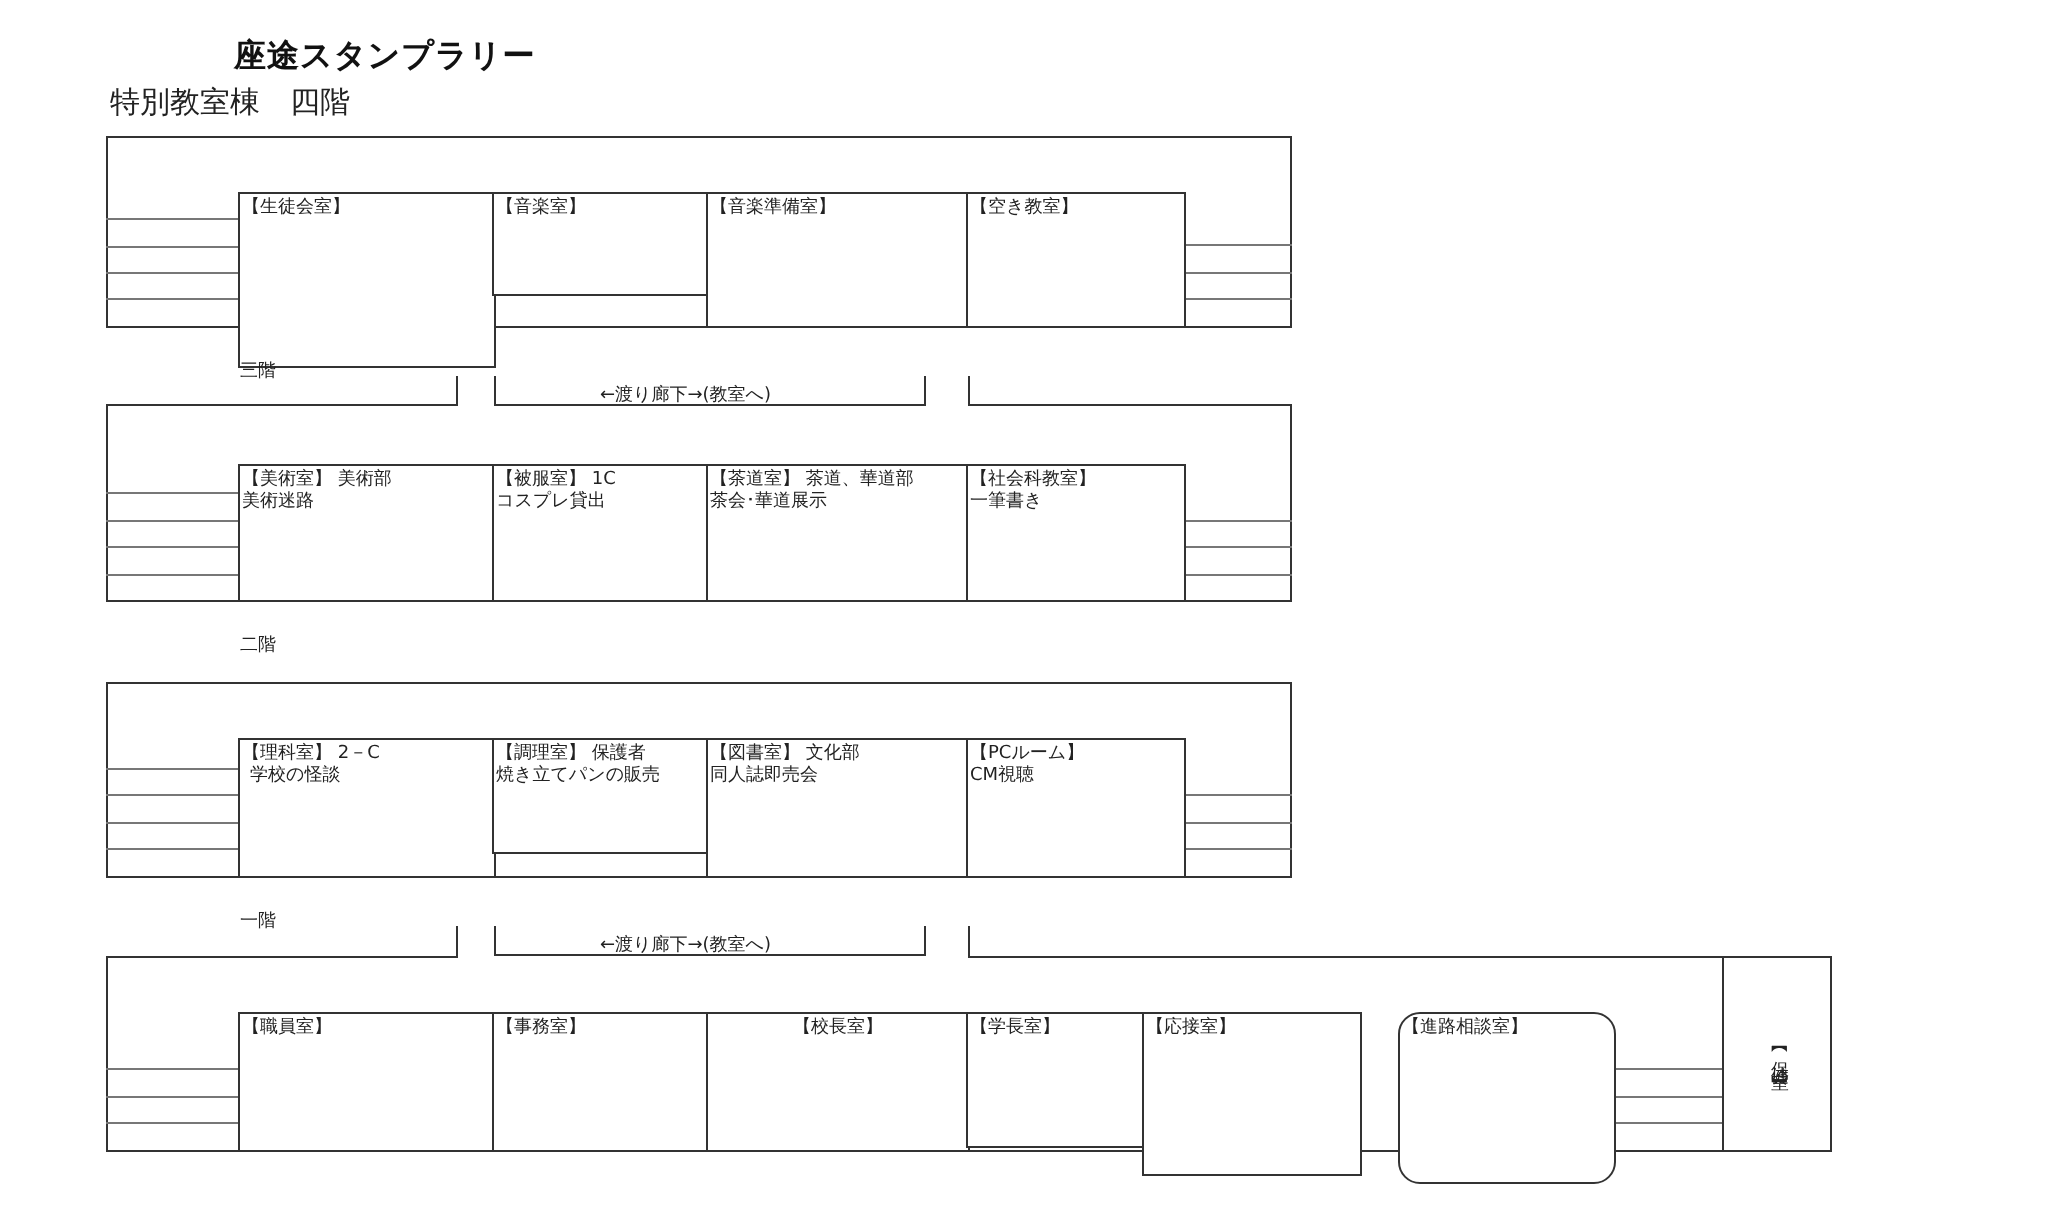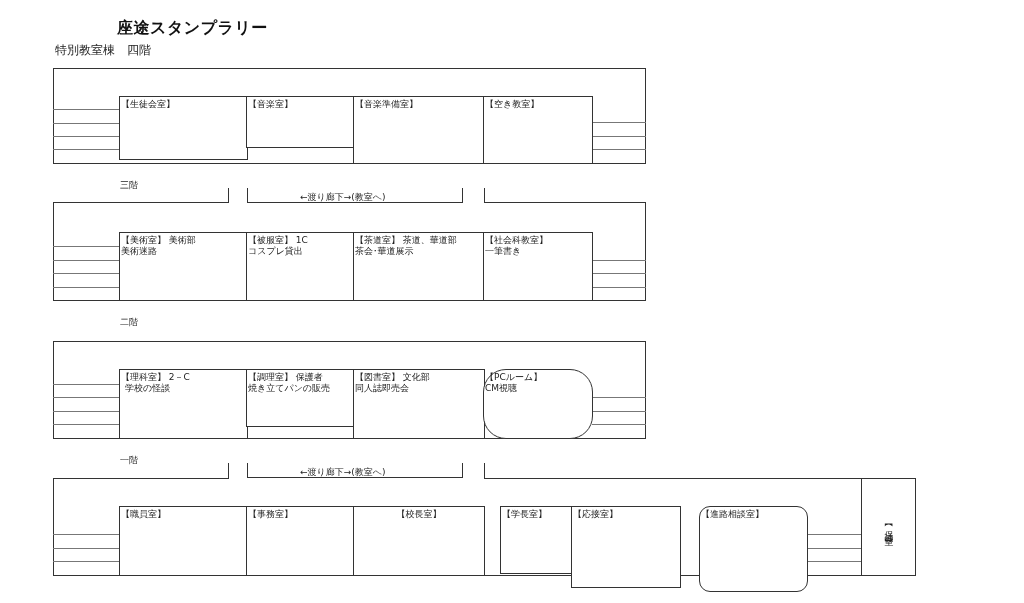--- a/index.html
+++ b/index.html
@@ -1,20 +1,20 @@
 <!DOCTYPE html>
 <html><head>
 <meta charset="utf-8">
 <style>
   html, body { margin:0; padding:0; background:#ffffff; }
   body { width:1024px; height:603px; position:relative; overflow:hidden;
          font-family:"DejaVu Sans", sans-serif; color:#222; }
   .abs { position:absolute; }
   .title { left:117px; top:18px; font-size:16px; font-weight:bold; letter-spacing:0.5px; color:#111; }
-  .subtitle { left:55px; top:42px; font-size:12px; color:#222; }
+  .subtitle { left:55px; top:42px; font-size:15px; color:#222; }
   .floor-label { font-size:9px; color:#222; }
   .line-h { position:absolute; height:0; border-top:1.5px solid #333; }
   .line-h.thin { border-top:1px solid #777; }
   .line-v { position:absolute; width:0; border-left:1.5px solid #333; }
   .room { position:absolute; box-sizing:border-box; border:1.5px solid #333; background:#fff;
           font-size:9px; line-height:11px; padding:2px 1px; color:#222; }
   .room .name { white-space:nowrap; }
   .room .event { white-space:nowrap; }
   .corridor-text { font-size:9px; color:#222; white-space:nowrap; }
   .hoken { position:absolute; box-sizing:border-box; border:1.5px solid #333;
@@ -40,21 +40,21 @@
     <div class="line-h thin" style="left:53px; top:136px; width:66px;"></div>
     <div class="line-h thin" style="left:53px; top:149px; width:66px;"></div>
   </div>
 
   <div>
     <div class="line-h thin" style="left:592px; top:122px; width:54px;"></div>
     <div class="line-h thin" style="left:592px; top:136px; width:54px;"></div>
     <div class="line-h thin" style="left:592px; top:149px; width:54px;"></div>
   </div>
 
-  <div class="room" style="left:119px; top:96px; width:129px; height:64px;">
+  <div class="room" style="left:119px; top:96px; width:129px; height:88px;">
     <div class="name">【生徒会室】</div>
   </div>
   <div class="room" style="left:246px; top:96px; width:109px; height:52px;">
     <div class="name">【音楽室】</div>
   </div>
   <div class="room" style="left:353px; top:96px; width:132px; height:68px;">
     <div class="name">【音楽準備室】</div>
   </div>
   <div class="room" style="left:483px; top:96px; width:110px; height:68px;">
     <div class="name">【空き教室】</div>
@@ -130,21 +130,21 @@
     <div class="event" style="font-family:'DejaVu Serif', serif; padding-left:4px;">学校の怪談</div>
   </div>
   <div class="room" style="left:246px; top:369px; width:109px; height:58px;">
     <div class="name">【調理室】 保護者</div>
     <div class="event">焼き立てパンの販売</div>
   </div>
   <div class="room" style="left:353px; top:369px; width:132px; height:70px;">
     <div class="name">【図書室】 文化部</div>
     <div class="event">同人誌即売会</div>
   </div>
-  <div class="room" style="left:483px; top:369px; width:110px; height:70px;border-radius:23px;">
+  <div class="room" style="left:483px; top:369px; width:110px; height:70px;">
     <div class="name">【PCルーム】</div>
     <div class="event">CM視聴</div>
   </div>
 </div>
 
 <div>
   <div class="abs floor-label" style="left:120px; top:454px;">一階</div>
 
   <div class="line-v" style="left:228px; top:463px; height:15px;"></div>
   <div class="line-v" style="left:247px; top:463px; height:15px;"></div>
@@ -169,21 +169,21 @@
   </div>
   <div class="room" style="left:119px; top:506px; width:129px; height:70px;">
     <div class="name">【職員室】</div>
   </div>
   <div class="room" style="left:246px; top:506px; width:109px; height:70px;">
     <div class="name">【事務室】</div>
   </div>
   <div class="room" style="left:353px; top:506px; width:132px; height:70px;text-align:center;">
     <div class="name">【校長室】</div>
   </div>
-  <div class="room" style="left:500px; top:506px; width:110px; height:68px;">
+  <div class="room" style="left:483px; top:506px; width:110px; height:68px;">
     <div class="name">【学長室】</div>
   </div>
   <div class="room" style="left:571px; top:506px; width:110px; height:82px;">
     <div class="name">【応接室】</div>
   </div>
   <div class="room" style="left:699px; top:506px; width:109px; height:86px;border-radius:11px;">
     <div class="name">【進路相談室】</div>
   </div>
   <div class="hoken" style="left:861px; top:478px; width:55px; height:98px;">
     <span>【保健室】</span>

